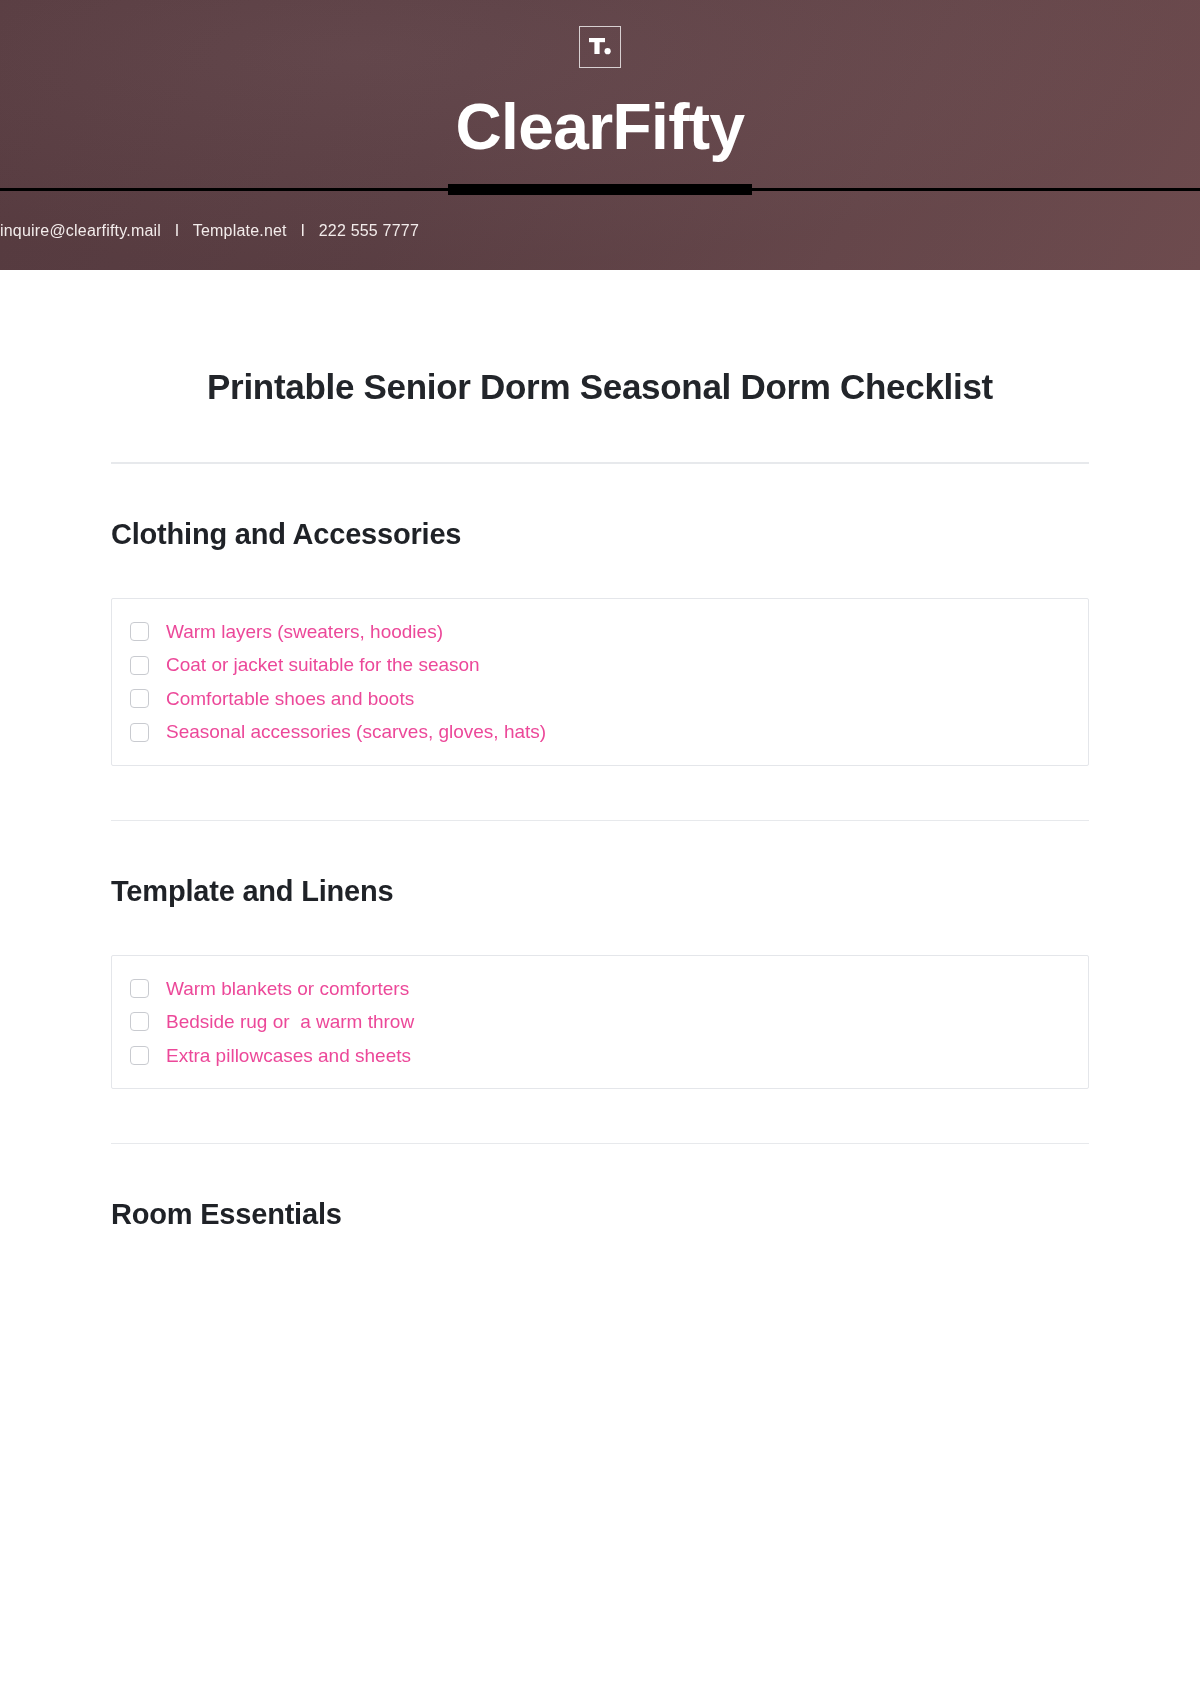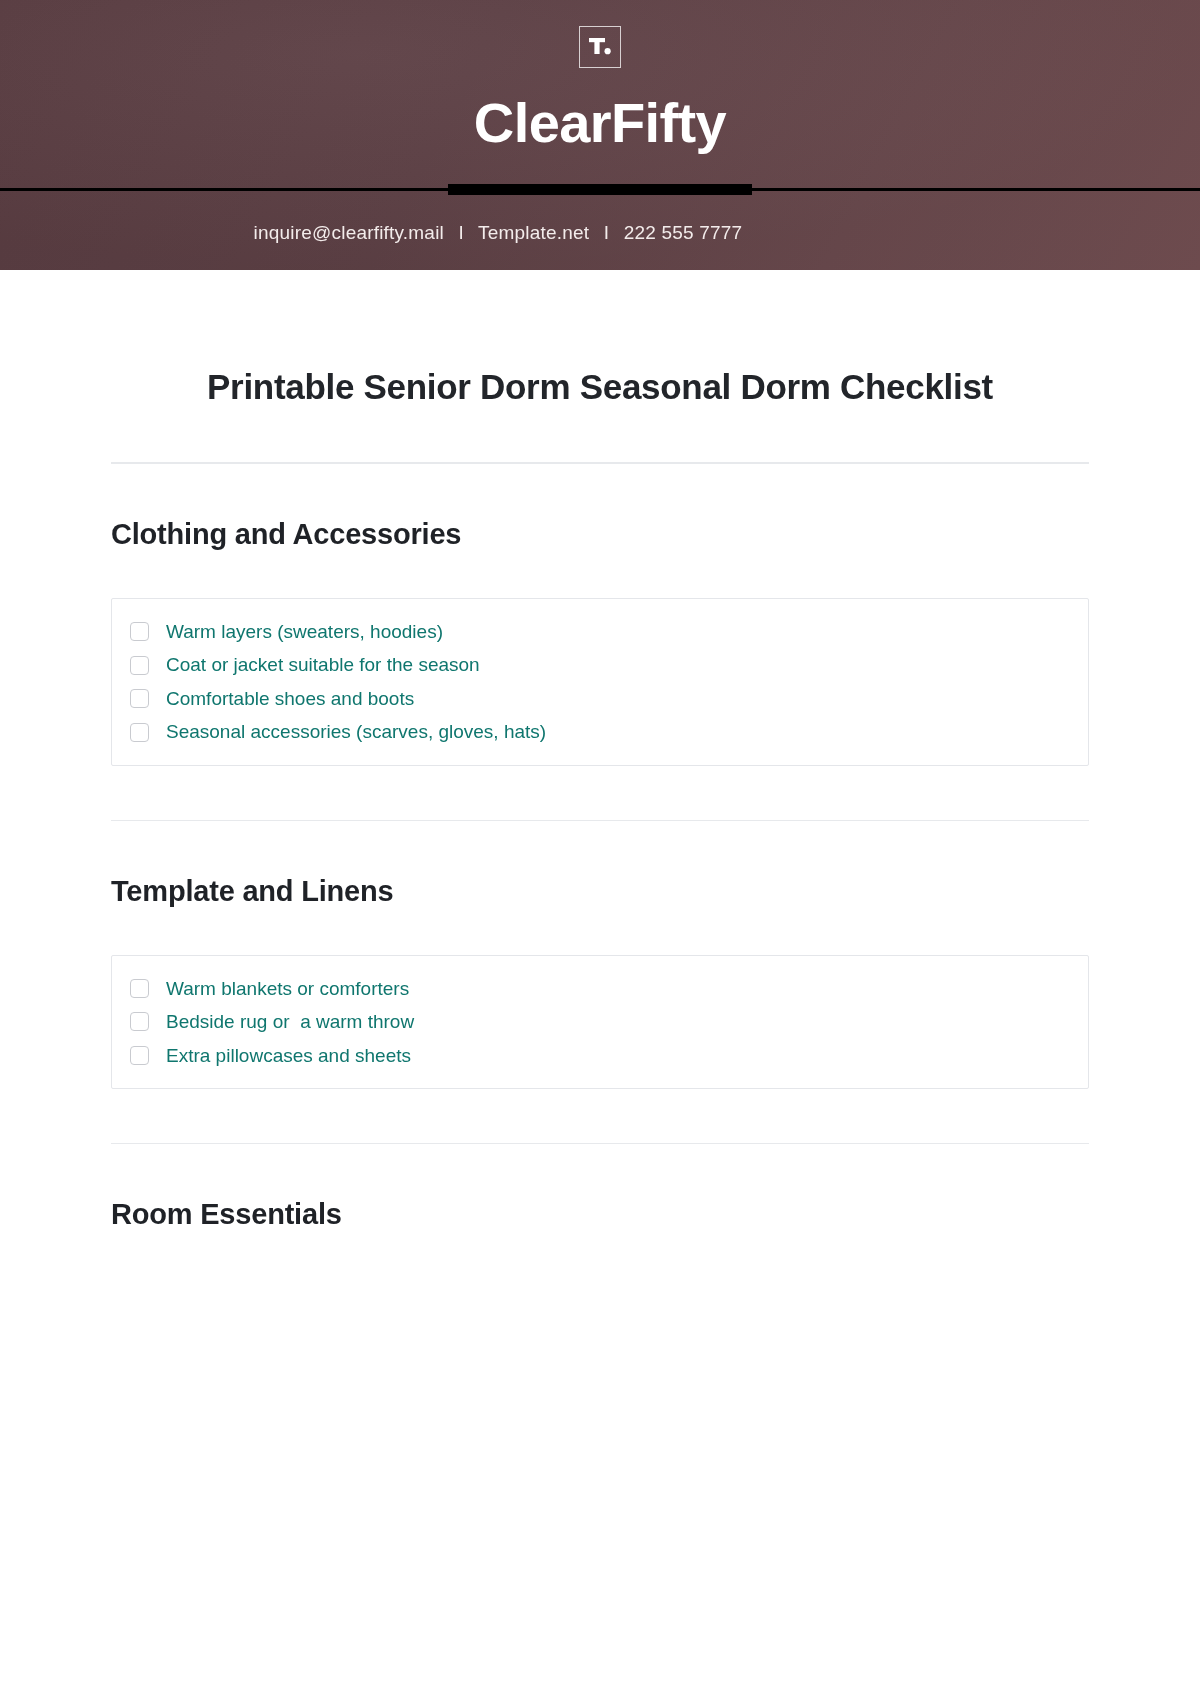--- a/index.html
+++ b/index.html
@@ -53,21 +53,21 @@
   }
   .logo-mark svg { display: block; }
 
   .brand-name {
     position: absolute;
     top: 92px;
     left: 0;
     width: 1200px;
     text-align: center;
     color: #ffffff;
-    font-size: 56px;
+    font-size: 64px;
     font-weight: 700;
     letter-spacing: -0.6px;
     line-height: 1.12;
     z-index: 2;
   }
 
   .rule-wrap {
     position: absolute;
     top: 184px;
     left: 0;
@@ -91,23 +91,22 @@
     width: 304px;
     height: 11px;
     background: #000000;
   }
 
   .contact-line {
     position: absolute;
     top: 222px;
     left: 0;
     width: 996px;
-    text-align: center;
     color: #f3eceb;
-    font-size: 19px;
+    font-size: 16px;
     font-weight: 400;
     letter-spacing: 0.2px;
     z-index: 2;
   }
   .contact-sep {
     display: inline-block;
     padding: 0 9px;
     color: #f3eceb;
   }
 
@@ -176,21 +175,21 @@
     flex: 0 0 auto;
     width: 19px;
     height: 19px;
     border: 1.5px solid #c9cbd0;
     border-radius: 4px;
     background: #ffffff;
     margin-right: 17px;
   }
 
   .check-label {
-    color: #0f766e;
+    color: #ec4899;
     font-size: 19px;
     line-height: 1.45;
     white-space: pre;
   }
 
   .section-gap { height: 54px; }
   .section-divider { height: 1px; background: #e7e9ec; width: 100%; }
 
   .tail-space { height: 240px; }
 </style>

